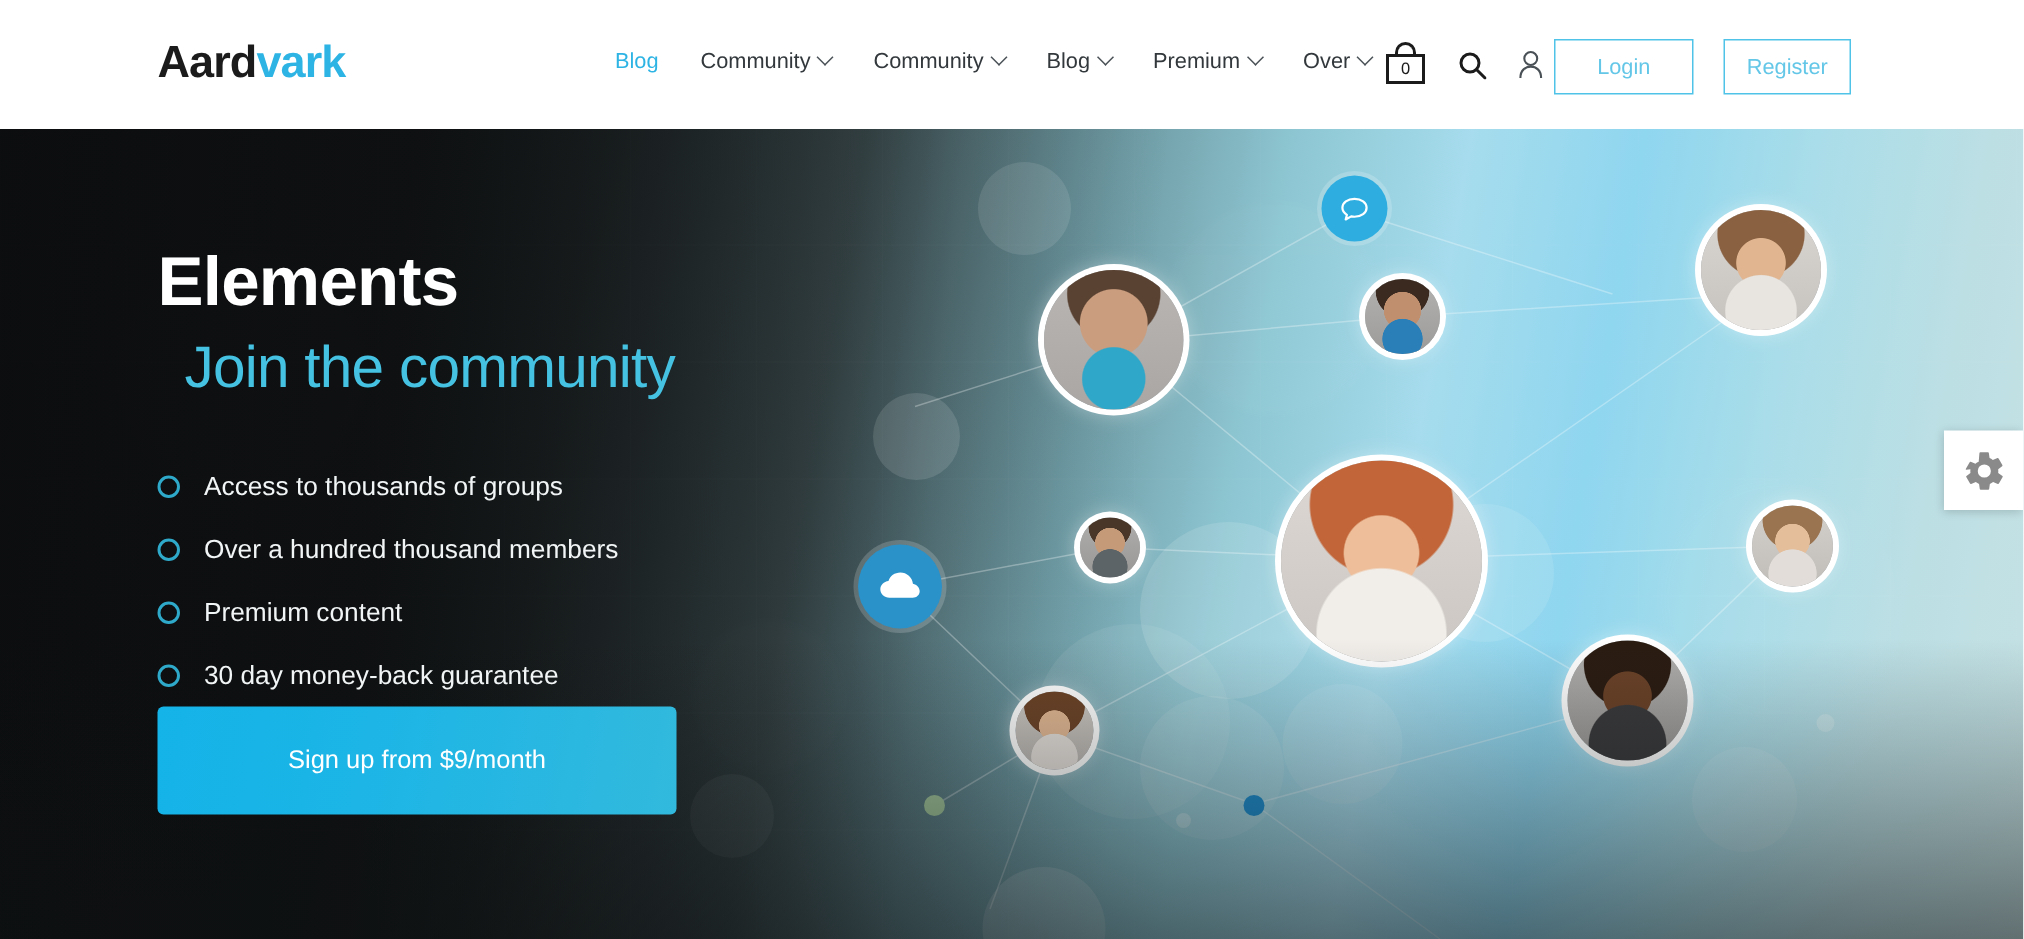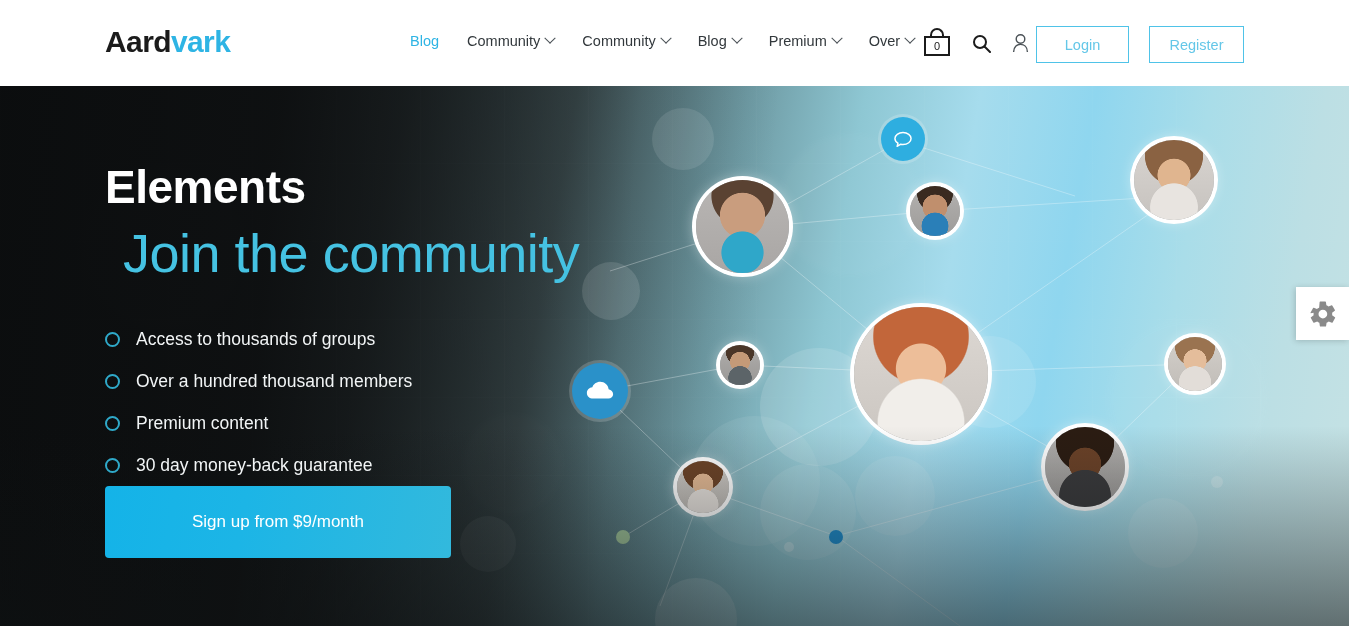--- a/index.html
+++ b/index.html
@@ -78,21 +78,21 @@
     width: 93px; height: 37px;
     border: 1px solid #4fc3e8;
     border-radius: 0;
     background: transparent;
     color: #64c7e8;
     font-size: 14.5px;
     font-family: "Liberation Sans", sans-serif;
     cursor: pointer;
     display: flex; align-items: center; justify-content: center;
   }
-  .auth-btn.register { width: 95px; text-align: center; }
+  .auth-btn.register { width: 85px; text-align: center; }
 
   
   .hero {
     position: relative;
     width: 1349px; height: 540px;
     overflow: hidden;
     background:
       linear-gradient(100deg,
         #1b1e20 0%, #1c1f21 18%, #232829 28%,
         #3c4a4c 40%, #6e9aa3 52%, #8ec7d3 60%,
@@ -148,21 +148,21 @@
   }
   .dot { position: absolute; border-radius: 50%; }
 
   
   .hero-copy { position: absolute; left: 105px; top: 78px; z-index: 20; }
   .welcome {
     font-size: 46px; font-weight: bold; color: #ffffff;
     line-height: 1.0; letter-spacing: -0.5px;
   }
   .tagline {
-    font-size: 54px; font-weight: 300; color: #45c2e2;
+    font-size: 39px; font-weight: 300; color: #45c2e2;
     line-height: 1.0; margin-top: 16px; margin-left: 18px;
     letter-spacing: -0.5px;
   }
   .feature-list { margin-top: 38px; list-style: none; }
   .feature-item {
     display: flex; align-items: center; gap: 16px;
     height: 42px;
     color: #f2f5f6; font-size: 17.5px;
   }
   .bullet {

